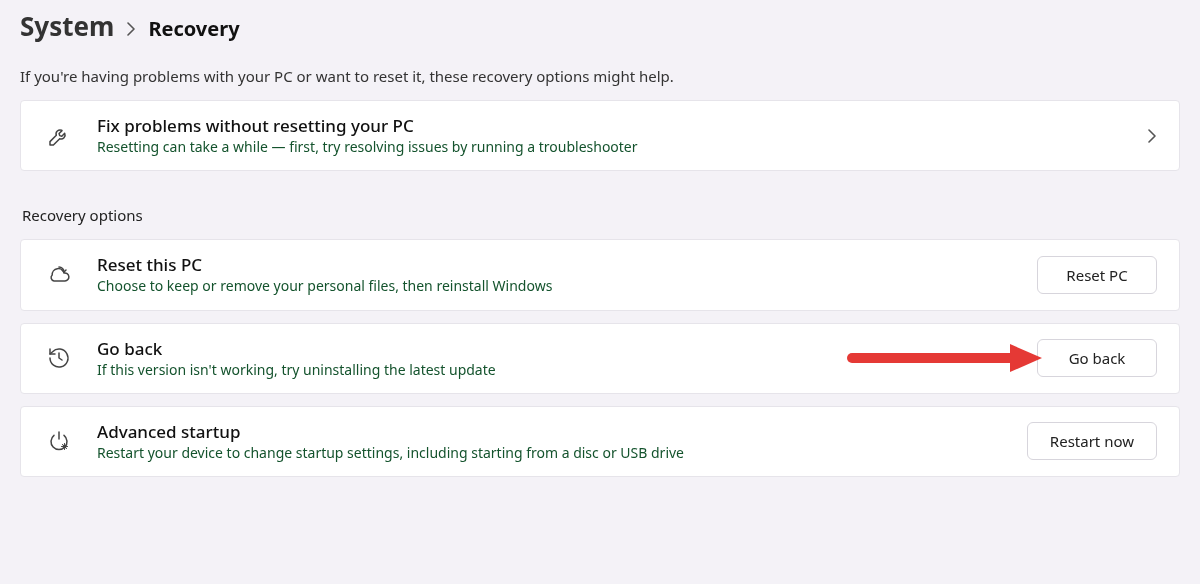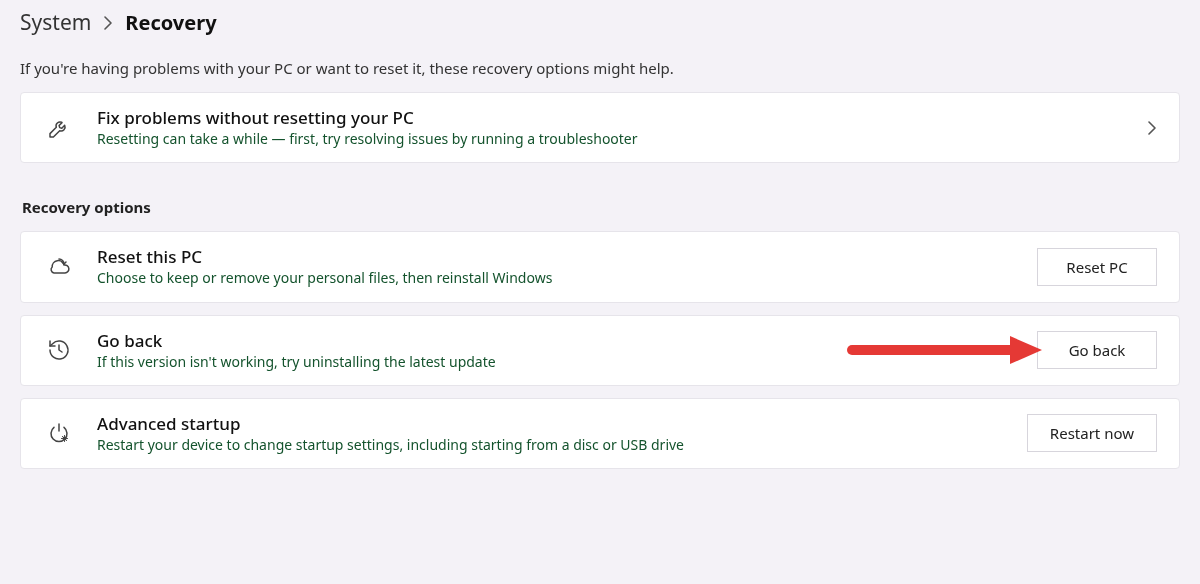--- a/index.html
+++ b/index.html
@@ -1,32 +1,32 @@
 <!DOCTYPE html>
 <html><head>
 <meta charset="utf-8">
 <style>
   html,body{margin:0;padding:0;width:1200px;height:584px;background:#f4f2f7;
     font-family:"Segoe UI",system-ui,-apple-system,sans-serif;color:#1a1a1a;
     -webkit-font-smoothing:antialiased}
   .page{padding:8px 20px 0 20px}
   .breadcrumb{display:flex;align-items:baseline;gap:12px;margin-bottom:22px}
-  .bc-parent{font-size:21px;font-weight:400;color:#333;cursor:pointer}
+  .bc-parent{font-size:26px;font-weight:700;color:#333;cursor:pointer}
   .bc-sep{font-size:18px;color:#555;font-weight:400}
   .bc-current{font-size:20px;font-weight:700;color:#111}
   .intro{font-size:15px;color:#333;margin-bottom:14px}
   .card{background:#fff;border:1px solid #e6e4ea;border-radius:4px;
     display:flex;align-items:center;padding:14px 22px;margin-bottom:12px;position:relative}
   .card .icon-slot{width:32px;display:flex;justify-content:center;margin-right:22px;flex:none}
   .card .text-slot{flex:1;min-width:0}
   .card .title{font-size:17px;font-weight:500;color:#111;line-height:1.3}
   .card .sub{font-size:14px;color:#14532d;margin-top:1px;line-height:1.3}
   .card .chevron{flex:none;margin-left:16px;color:#555}
-  .section-head{font-size:15px;font-weight:700;color:#222;margin:34px 0 14px 2px}
-  .action-btn{flex:none;background:#fff;border:1px solid #d7d5dc;border-radius:0;
+  .section-head{font-size:15px;font-weight:400;color:#222;margin:34px 0 14px 2px}
+  .action-btn{flex:none;background:#fff;border:1px solid #d7d5dc;border-radius:6px;
     padding:8px 22px;font-size:15px;color:#222;cursor:pointer;min-width:120px;text-align:center;
     font-family:inherit}
   svg{display:block}
   .arrow{position:absolute;left:823px;top:50%;transform:translateY(-50%);pointer-events:none}
 </style>
 </head>
 <body>
 
 <div class="page">
 

